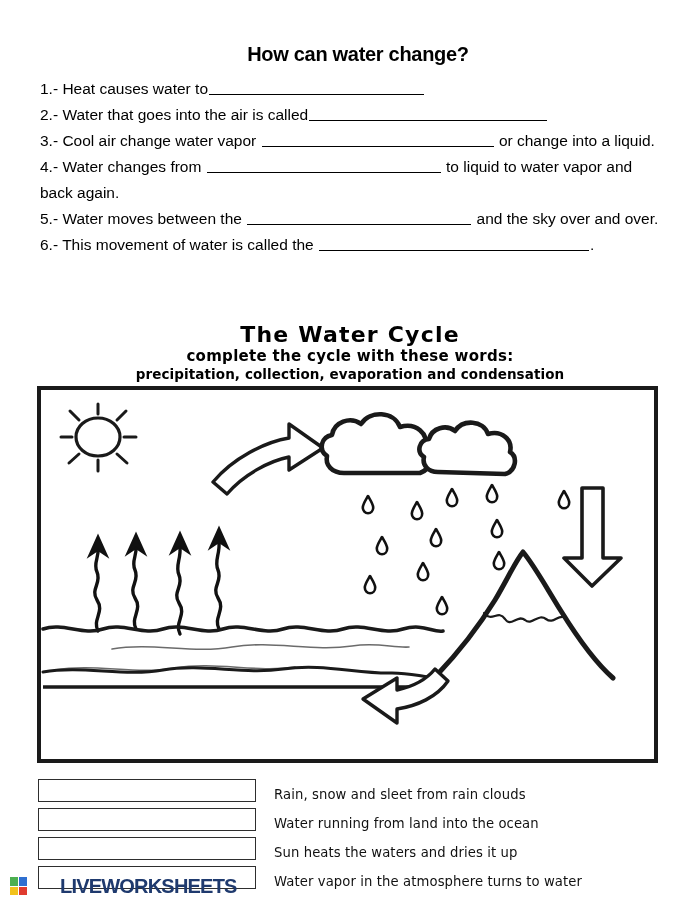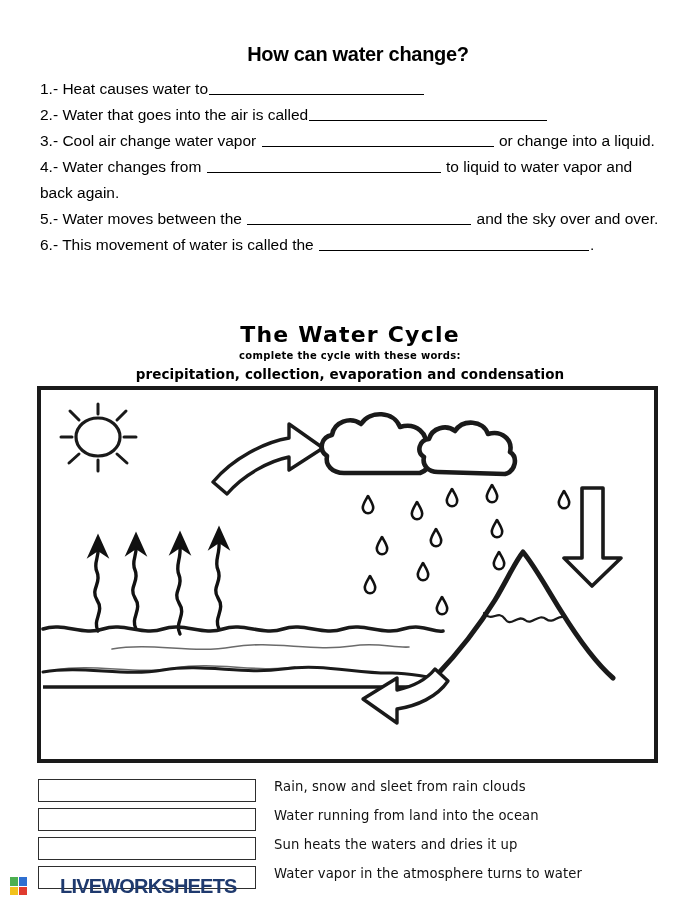--- a/index.html
+++ b/index.html
@@ -60,21 +60,21 @@
     font-family: "DejaVu Sans", sans-serif;
     font-weight: bold;
     font-size: 22px;
     letter-spacing: 1.2px;
     display: block;
     line-height: 25px;
   }
   .dh-sub1 {
     font-family: "DejaVu Sans", sans-serif;
     font-weight: bold;
-    font-size: 10px;
+    font-size: 15px;
     letter-spacing: 0.3px;
     display: block;
     line-height: 18px;
   }
   .dh-sub2 {
     font-family: "DejaVu Sans", sans-serif;
     font-weight: bold;
     font-size: 13.5px;
     letter-spacing: 0.1px;
     display: block;
@@ -90,21 +90,21 @@
   #water-cycle-diagram svg { display: block; }
 
   
   #match-section {
     position: absolute;
     left: 38px; top: 779px;
     width: 630px;
   }
   .match-row {
     display: flex;
-    align-items: flex-start;
+    align-items: flex-end;
     height: 23px;
     margin-bottom: 6px;
   }
   .answer-box {
     width: 218px;
     height: 23px;
     border: 1.6px solid #2e2e2e;
     background: #fff;
     flex: 0 0 auto;
   }

